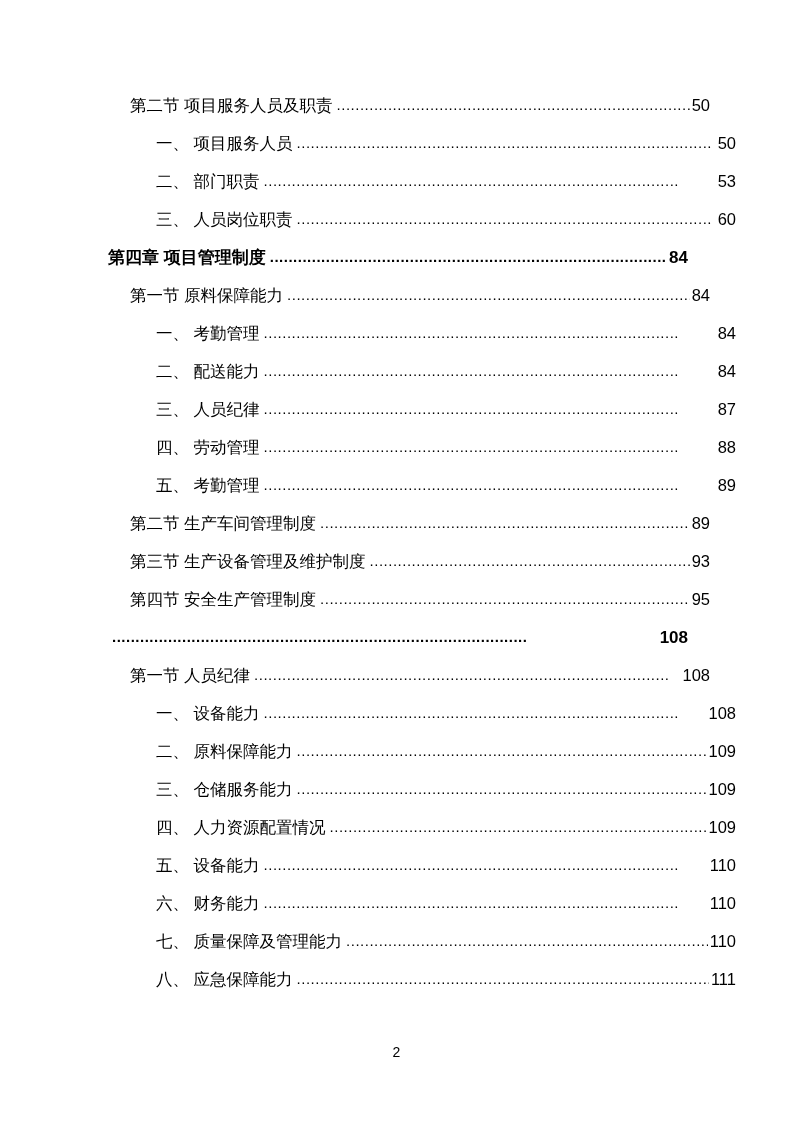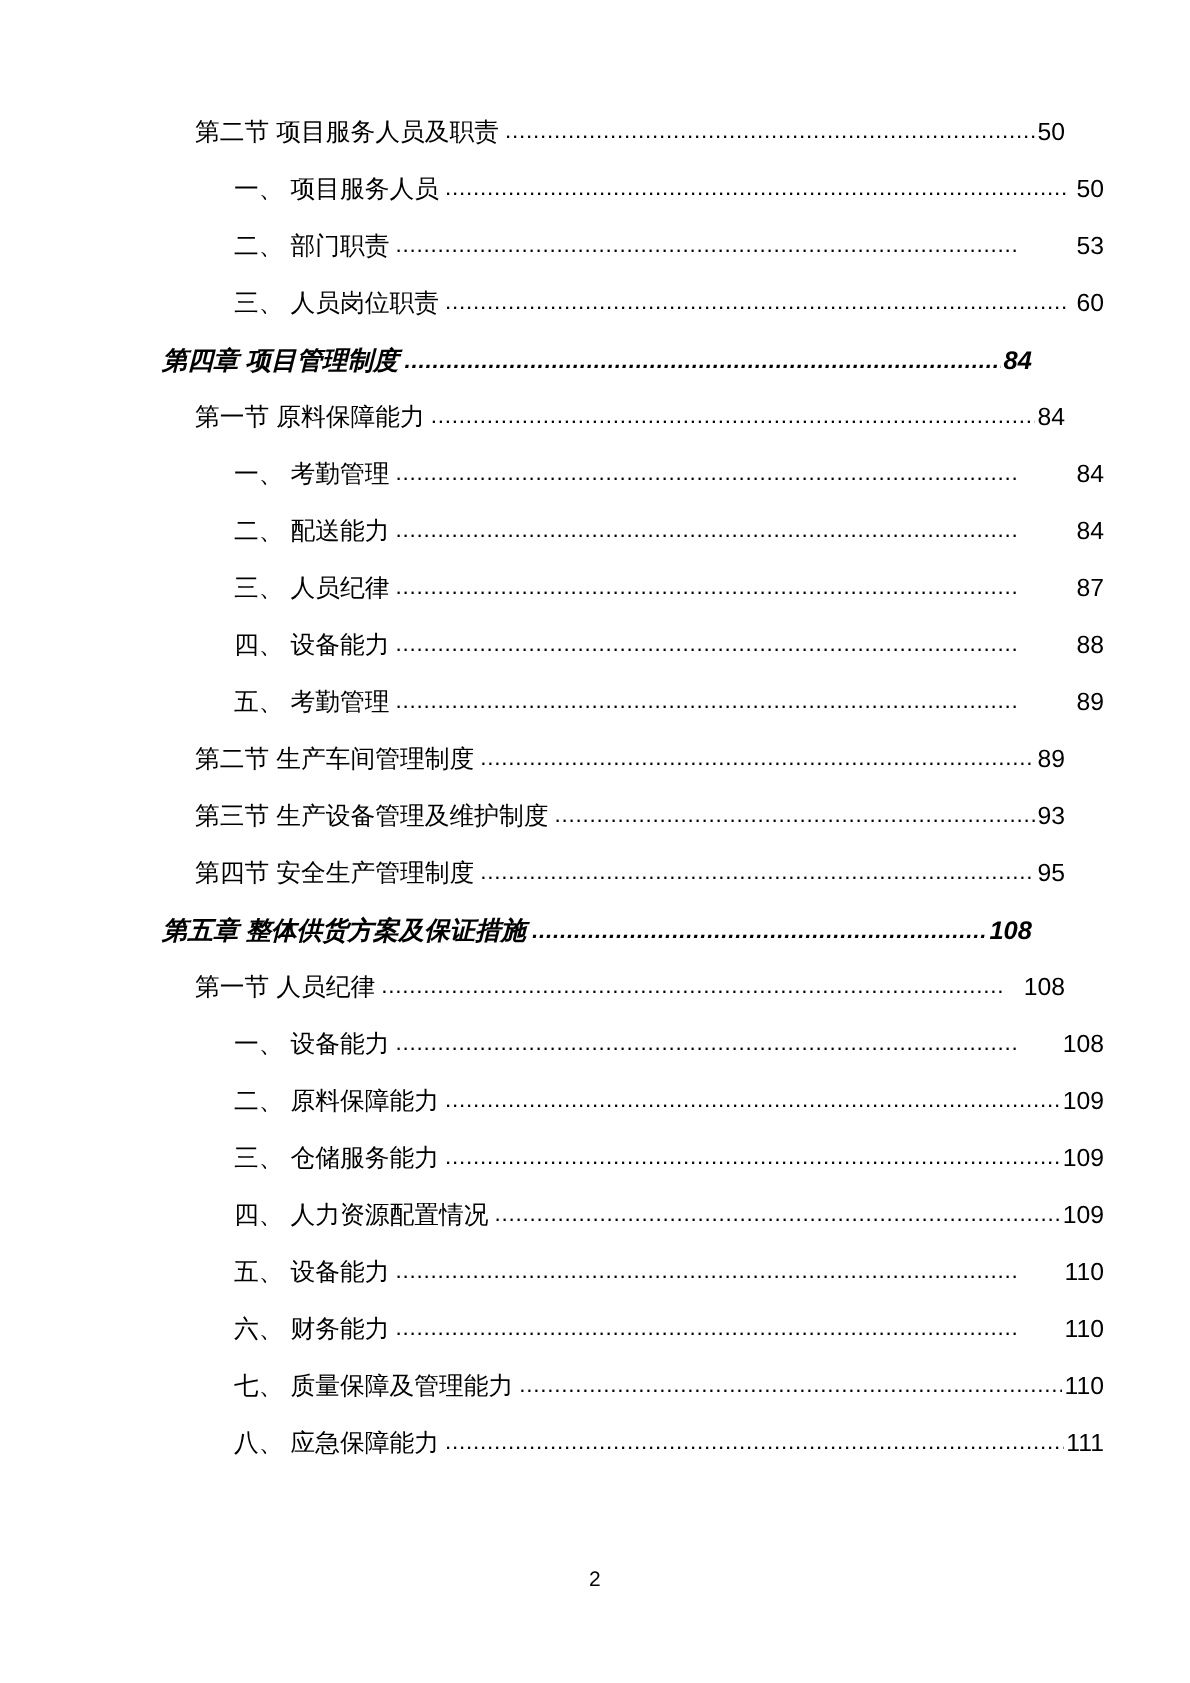--- a/index.html
+++ b/index.html
@@ -13,21 +13,21 @@
     position: relative;
     background: #ffffff;
     font-family: "Liberation Sans", sans-serif;
     color: #000000;
     box-sizing: border-box;
     overflow: hidden;
   }
   .toc {
     position: absolute;
     left: 108px;
-    top: 80px;
+    top: 97px;
     width: 580px;
   }
   .toc-entry {
     display: flex;
     align-items: baseline;
     width: 100%;
     font-size: 16.5px;
     line-height: 1;
     height: 38px;
   }
@@ -49,21 +49,20 @@
   .toc-entry .page-num {
     flex: 0 0 auto;
     white-space: nowrap;
     text-align: left;
   }
 
   
   .lvl-chapter {
     font-weight: bold;
     font-size: 17px;
-    font-style: italic;
   }
   .lvl-chapter .page-num { font-weight: bold; }
 
   .lvl-section {
     padding-left: 22px;
   }
   .lvl-item {
     padding-left: 48px;
   }
 
@@ -123,21 +122,21 @@
         <span class="label">二、 配送能力</span>
         <span class="dots">.........................................................................................</span>
         <span class="page-num">84</span>
       </div>
       <div class="toc-entry lvl-item">
         <span class="label">三、 人员纪律</span>
         <span class="dots">.........................................................................................</span>
         <span class="page-num">87</span>
       </div>
       <div class="toc-entry lvl-item">
-        <span class="label">四、 设备能力</span>
+        <span class="label">四、 劳动管理</span>
         <span class="dots">.........................................................................................</span>
         <span class="page-num">88</span>
       </div>
       <div class="toc-entry lvl-item">
         <span class="label">五、 考勤管理</span>
         <span class="dots">.........................................................................................</span>
         <span class="page-num">89</span>
       </div>
       <div class="toc-entry lvl-section">
         <span class="label">第二节  生产车间管理制度</span>
@@ -148,21 +147,20 @@
         <span class="label">第三节  生产设备管理及维护制度</span>
         <span class="dots">.........................................................................................</span>
         <span class="page-num">93</span>
       </div>
       <div class="toc-entry lvl-section">
         <span class="label">第四节  安全生产管理制度</span>
         <span class="dots">.........................................................................................</span>
         <span class="page-num">95</span>
       </div>
       <div class="toc-entry lvl-chapter">
-        <span class="label">第五章  整体供货方案及保证措施</span>
         <span class="dots">.........................................................................................</span>
         <span class="page-num">108</span>
       </div>
       <div class="toc-entry lvl-section">
         <span class="label">第一节  人员纪律</span>
         <span class="dots">.........................................................................................</span>
         <span class="page-num">108</span>
       </div>
       <div class="toc-entry lvl-item">
         <span class="label">一、 设备能力</span>

